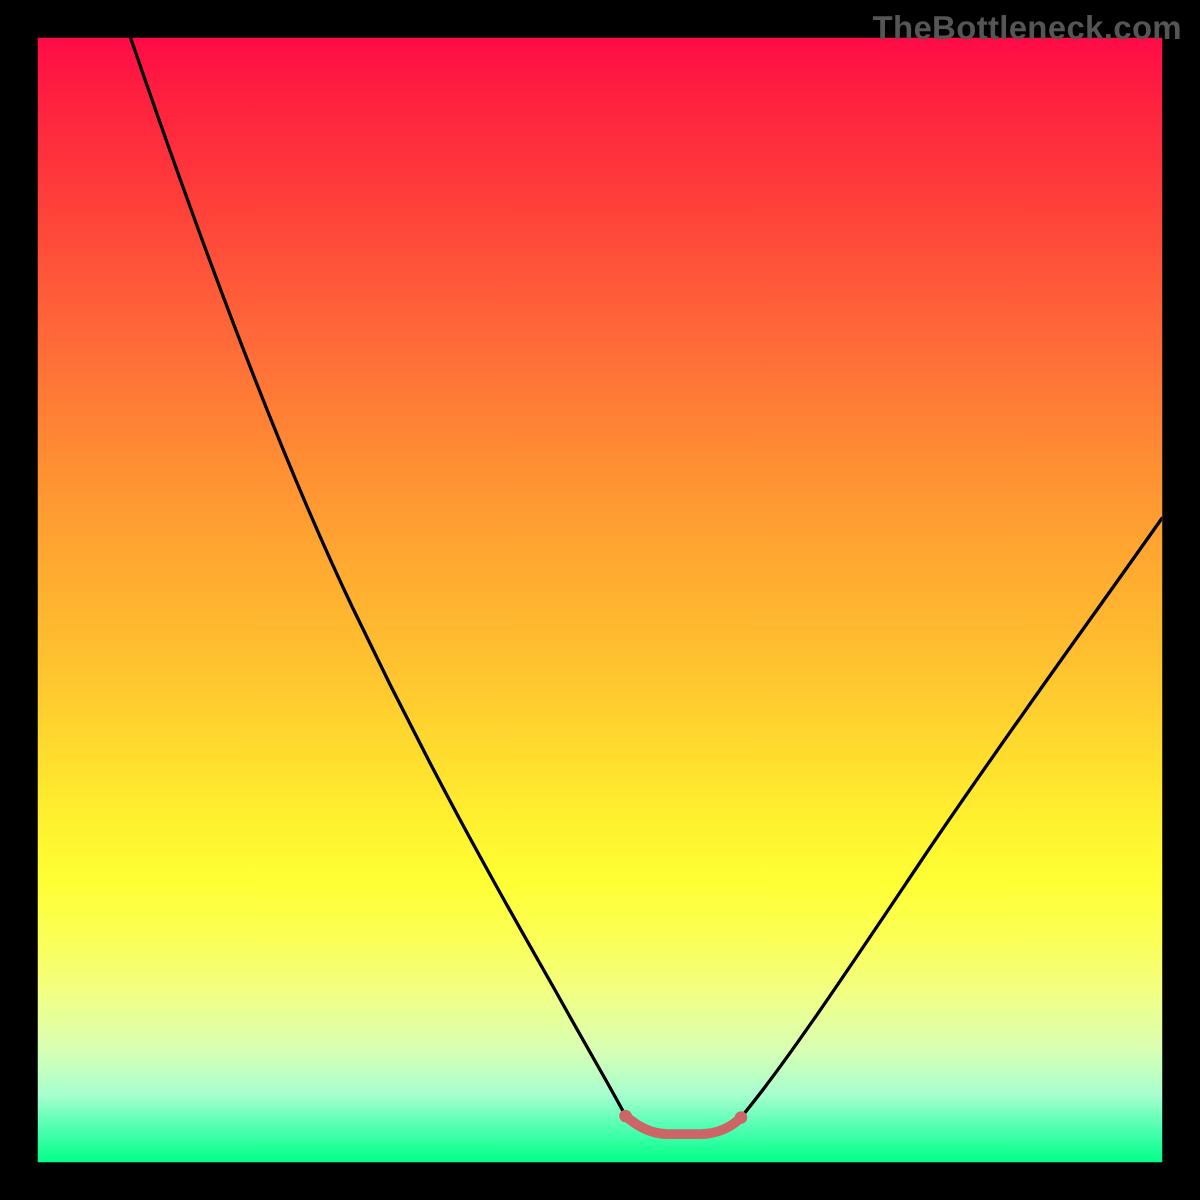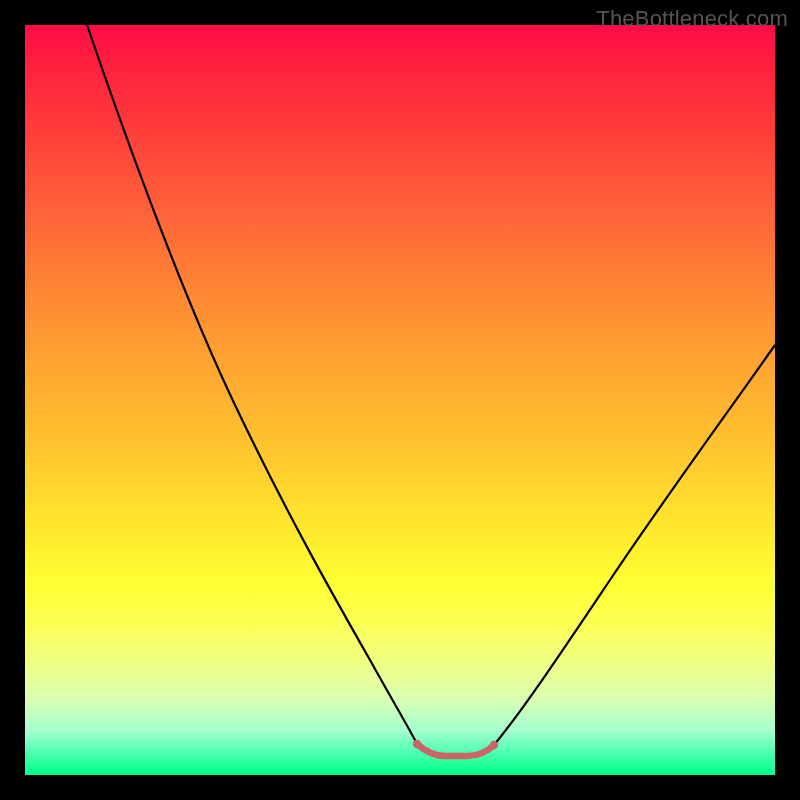--- a/index.html
+++ b/index.html
@@ -8,21 +8,21 @@
     height: 800px;
     background: #000;
     position: relative;
     font-family: Arial, Helvetica, sans-serif;
   }
   .watermark {
     position: absolute;
     top: 6px;
     right: 12px;
     font-size: 22px;
-    font-weight: normal;
+    font-weight: bold;
     color: #555;
     z-index: 20;
     letter-spacing: 0.2px;
   }
   .plot {
     position: absolute;
     left: 25px;
     top: 25px;
     width: 750px;
     height: 750px;

